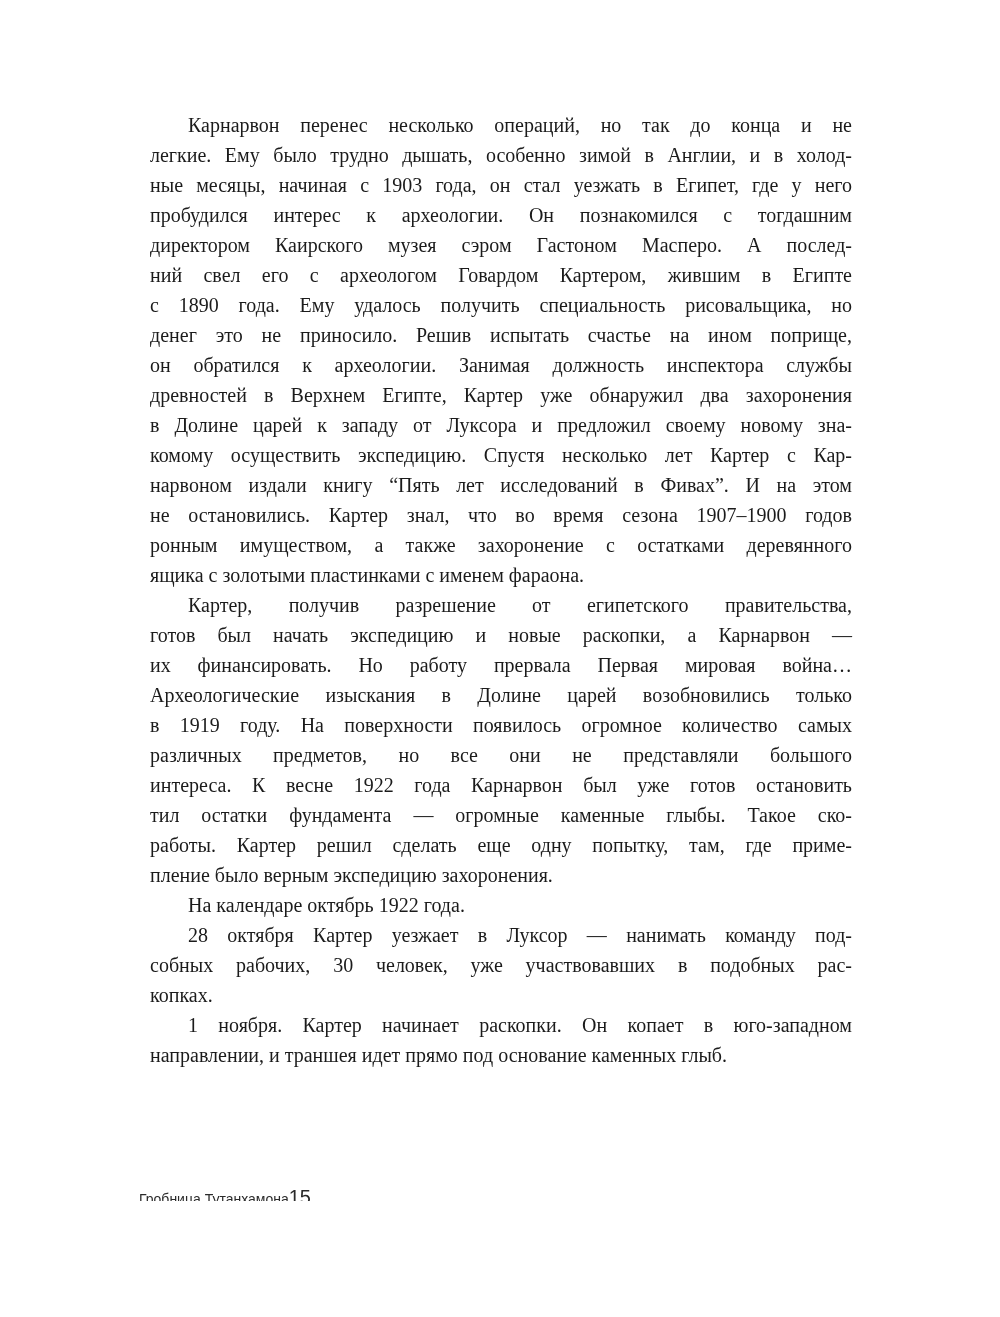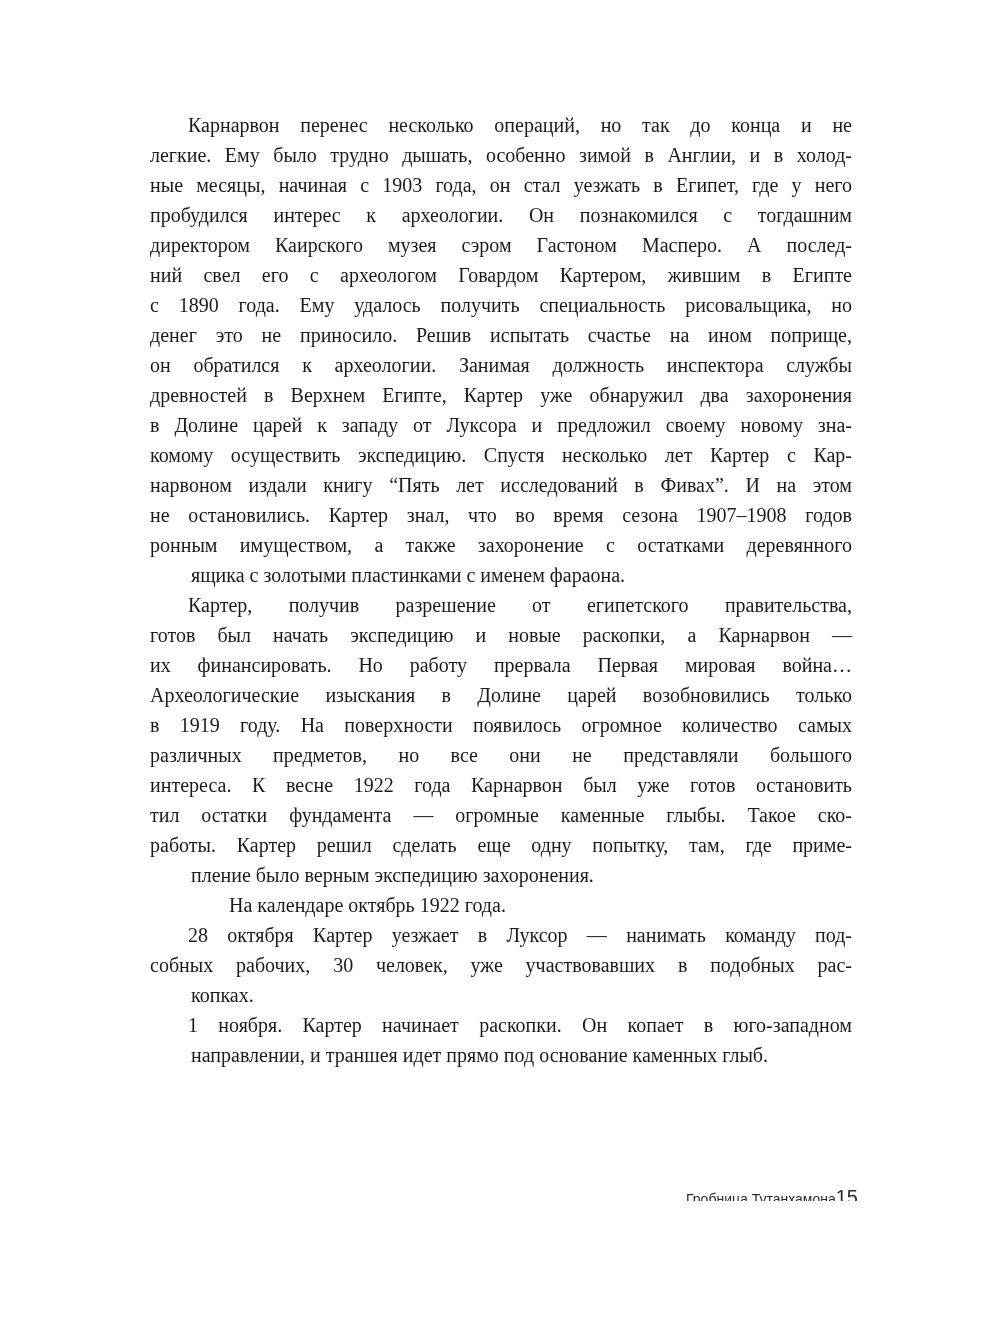--- a/index.html
+++ b/index.html
@@ -31,29 +31,28 @@
   .line {
     text-align: justify;
     text-align-last: justify;
     white-space: normal;
   }
   .line.first {
     text-indent: 38px;
   }
   .line.last {
     text-align-last: left;
-    margin-left: 41px;
   }
   .footer {
     position: absolute;
-    left: 156px;
+    left: 139px;
     width: 702px;
     top: 1186px;
     display: flex;
-    justify-content: flex-end;
+    justify-content: flex-start;
     align-items: baseline;
     font-family: "Liberation Sans", "DejaVu Sans", sans-serif;
     color: #2a2a2a;
   }
   .running-title {
     font-size: 14px;
   }
   .page-number {
     font-size: 20px;
   }
@@ -71,21 +70,21 @@
         <div class="line">пробудился интерес к археологии. Он познакомился с тогдашним</div>
         <div class="line">директором Каирского музея сэром Гастоном Масперо. А послед-</div>
         <div class="line">ний свел его с археологом Говардом Картером, жившим в Египте</div>
         <div class="line">с 1890 года. Ему удалось получить специальность рисовальщика, но</div>
         <div class="line">денег это не приносило. Решив испытать счастье на ином поприще,</div>
         <div class="line">он обратился к археологии. Занимая должность инспектора службы</div>
         <div class="line">древностей в Верхнем Египте, Картер уже обнаружил два захоронения</div>
         <div class="line">в Долине царей к западу от Луксора и предложил своему новому зна-</div>
         <div class="line">комому осуществить экспедицию. Спустя несколько лет Картер с Кар-</div>
         <div class="line">нарвоном издали книгу “Пять лет исследований в Фивах”. И на этом</div>
-        <div class="line">не остановились. Картер знал, что во время сезона 1907–1908 годов</div>
+        <div class="line">не остановились. Картер знал, что во время сезона 1907–1900 годов</div>
         <div class="line">ронным имуществом, а также захоронение с остатками деревянного</div>
         <div class="line last">ящика с золотыми пластинками с именем фараона.</div>
       </div>
       <div class="paragraph">
         <div class="line first">Картер, получив разрешение от египетского правительства,</div>
         <div class="line">готов был начать экспедицию и новые раскопки, а Карнарвон —</div>
         <div class="line">их финансировать. Но работу прервала Первая мировая война…</div>
         <div class="line">Археологические изыскания в Долине царей возобновились только</div>
         <div class="line">в 1919 году. На поверхности появилось огромное количество самых</div>
         <div class="line">различных предметов, но все они не представляли большого</div>

